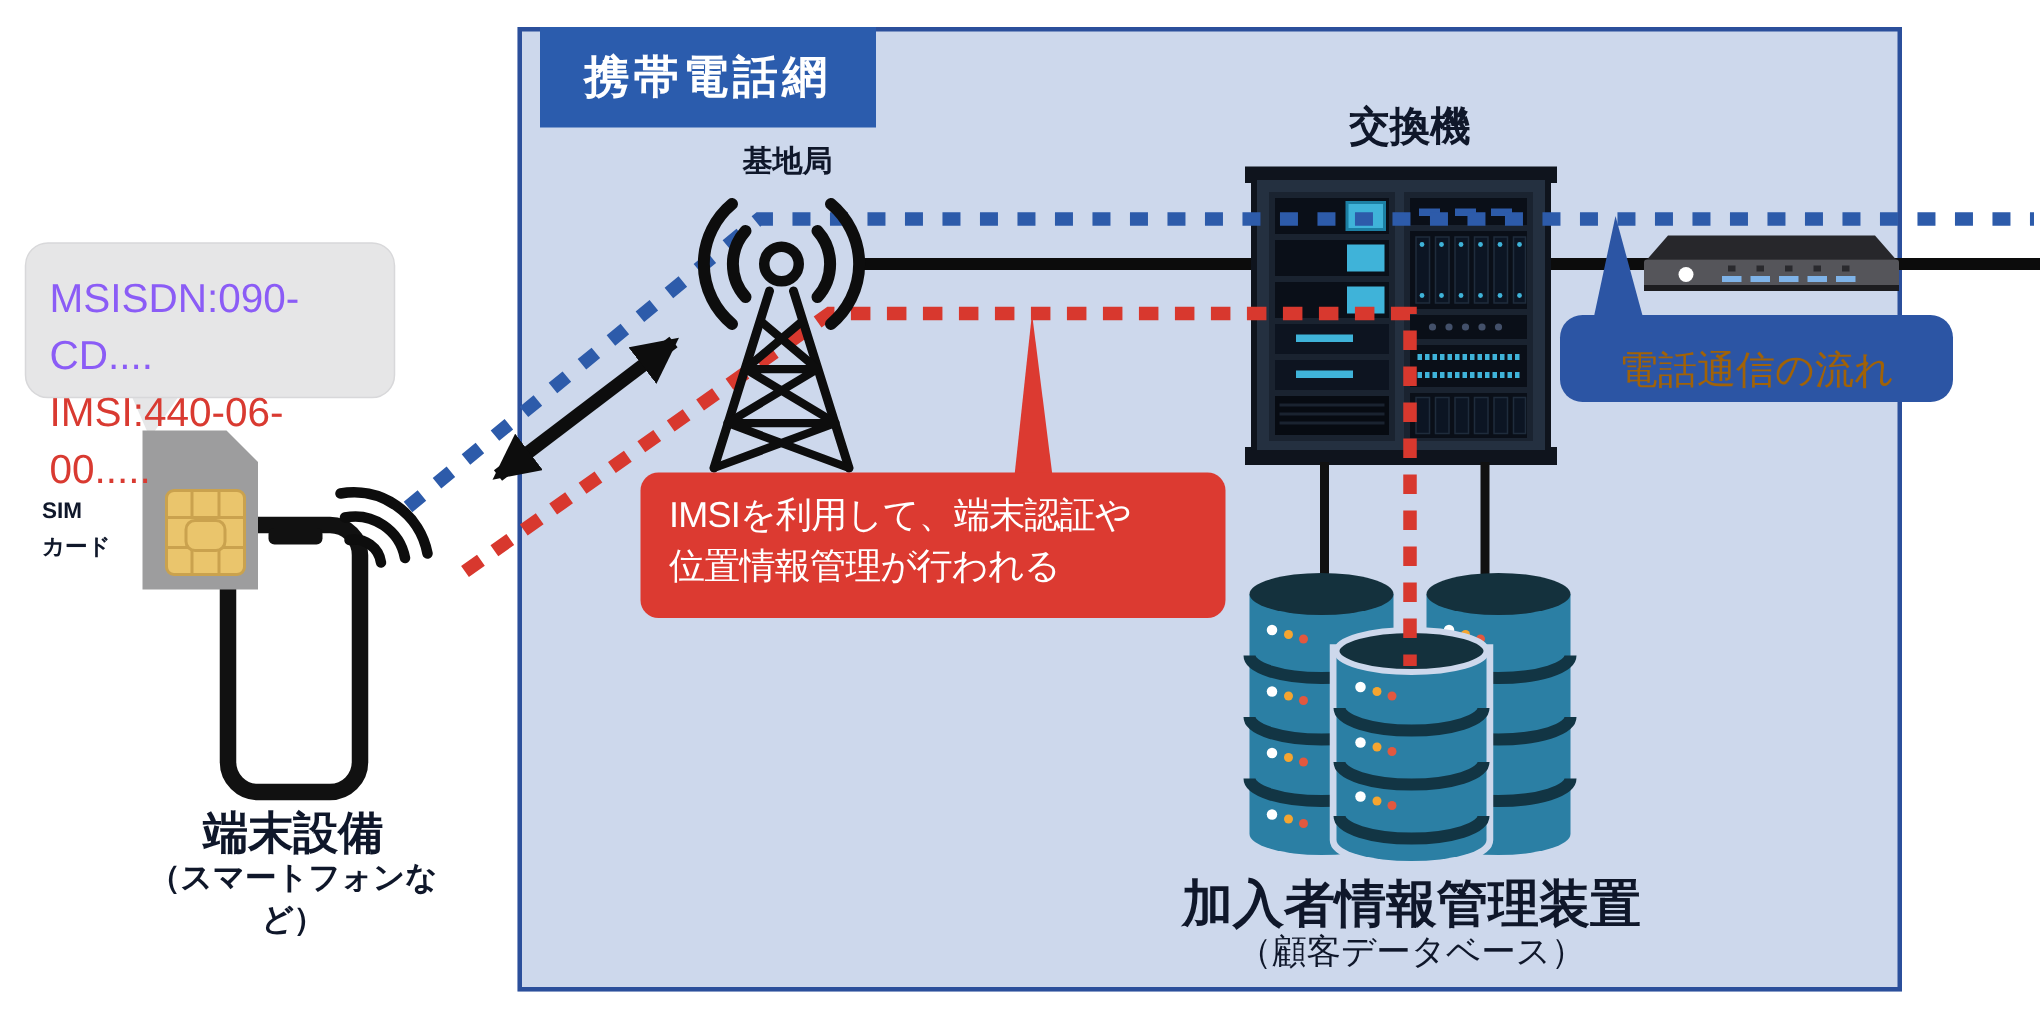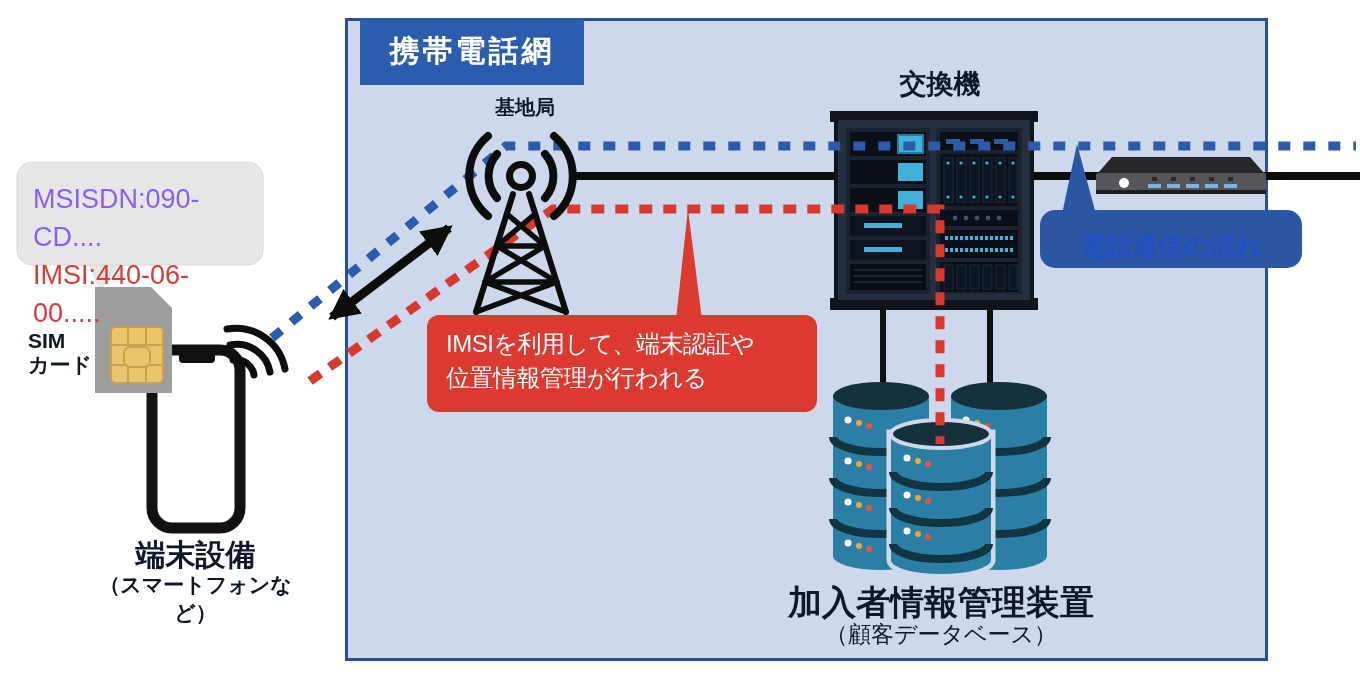--- a/index.html
+++ b/index.html
@@ -21,27 +21,27 @@
     display:flex;align-items:center;justify-content:center;letter-spacing:3px;
   }
   svg.layer{left:0;top:0;width:1360px;height:680px;}
   .lbl{color:#0f172a;text-align:center;}
   .lbl-base{left:450px;top:94px;width:150px;font-size:20px;font-weight:600;}
   .lbl-switch{left:865px;top:66px;width:150px;font-size:27px;font-weight:600;}
   .lbl-db{left:780px;top:580px;width:322px;font-size:34px;font-weight:600;}
   .lbl-db-sub{left:780px;top:619px;width:322px;font-size:23px;font-weight:500;}
   .lbl-terminal{left:103px;top:535px;width:185px;font-size:30px;font-weight:800;}
   .lbl-terminal-sub{left:83px;top:571px;width:225px;font-size:21px;font-weight:700;}
-  .lbl-sim{left:28px;top:329px;width:70px;font-size:21px;font-weight:800;line-height:24px;text-align:left;}
+  .lbl-sim{left:28px;top:329px;width:70px;font-size:15px;font-weight:800;line-height:24px;text-align:left;}
   .bubble-text{left:33px;top:180px;width:220px;font-size:27px;line-height:38px;font-weight:500;text-align:left;}
   .bubble-text .msisdn{color:#8b5cf6;display:block;}
   .bubble-text .imsi{color:#d93a31;display:block;}
   .note-red-text{left:446px;top:327px;width:365px;color:#ffffff;font-size:24px;
     line-height:34px;font-weight:500;letter-spacing:-0.5px;text-align:left;}
-  .callout-blue-text{left:1040px;top:210px;width:262px;height:73px;color:#1d4ed8;
+  .callout-blue-text{left:1040px;top:210px;width:262px;height:73px;color:#a16207;
     font-size:26px;font-weight:500;display:flex;align-items:center;justify-content:center;}
 </style>
 </head>
 <body>
 
 <div id="stage">
 
   <div class="abs panel"></div>
 
   <svg class="abs layer" viewBox="0 0 1360 680">

